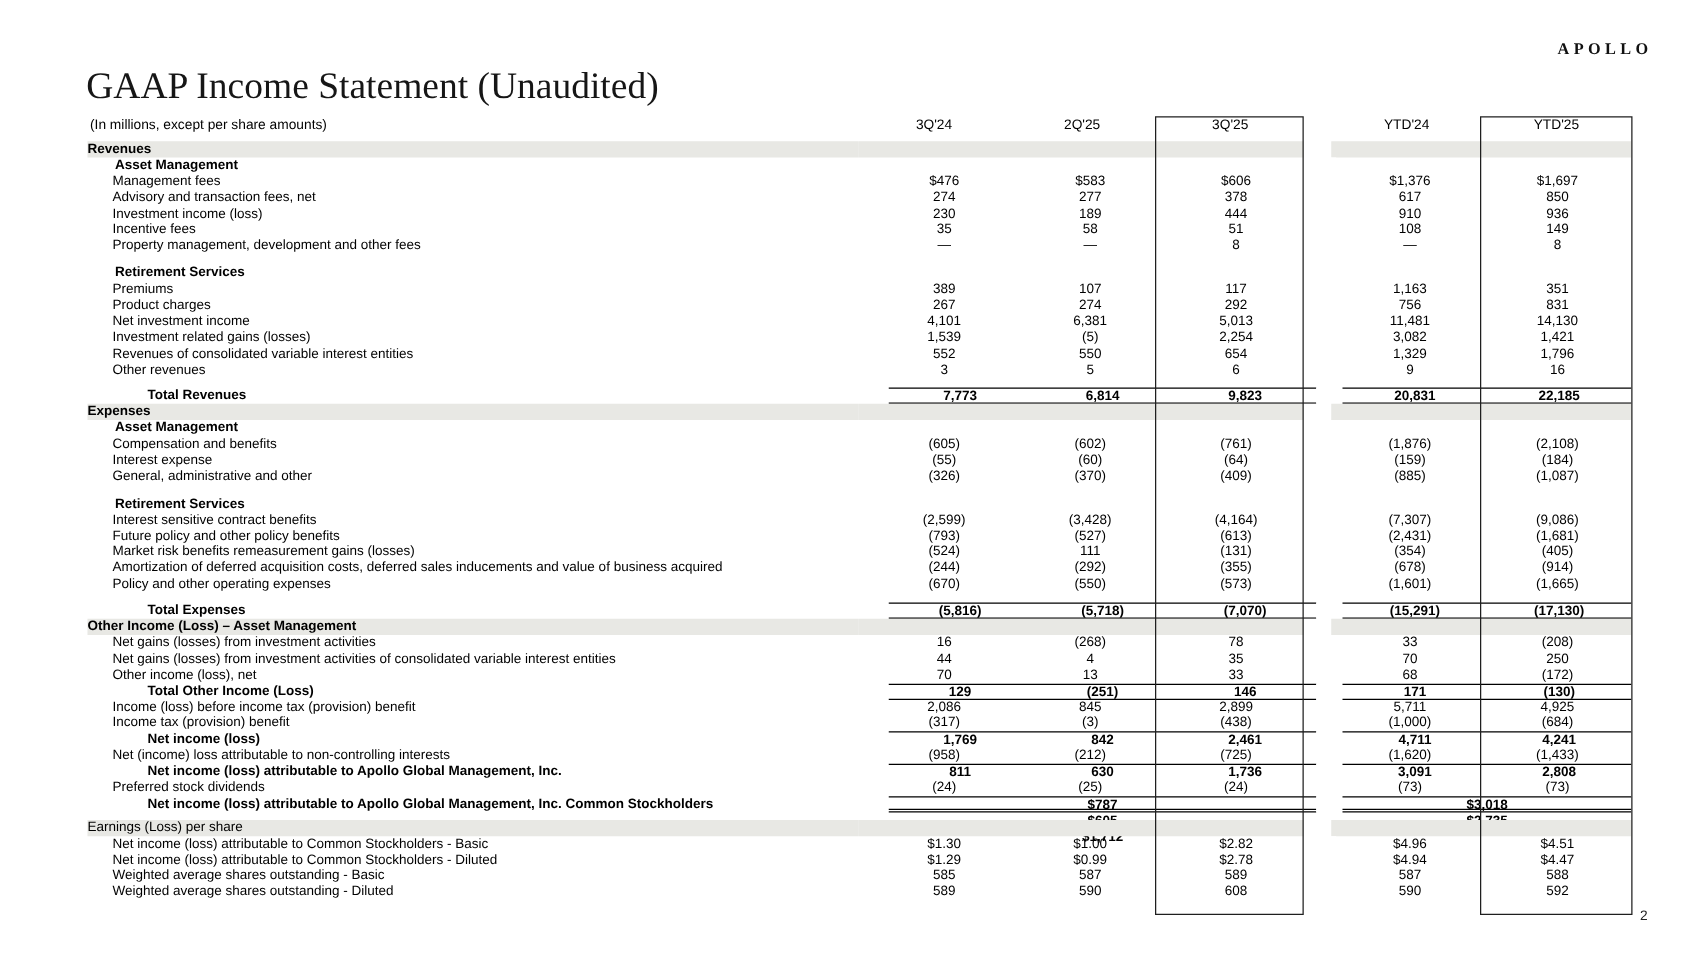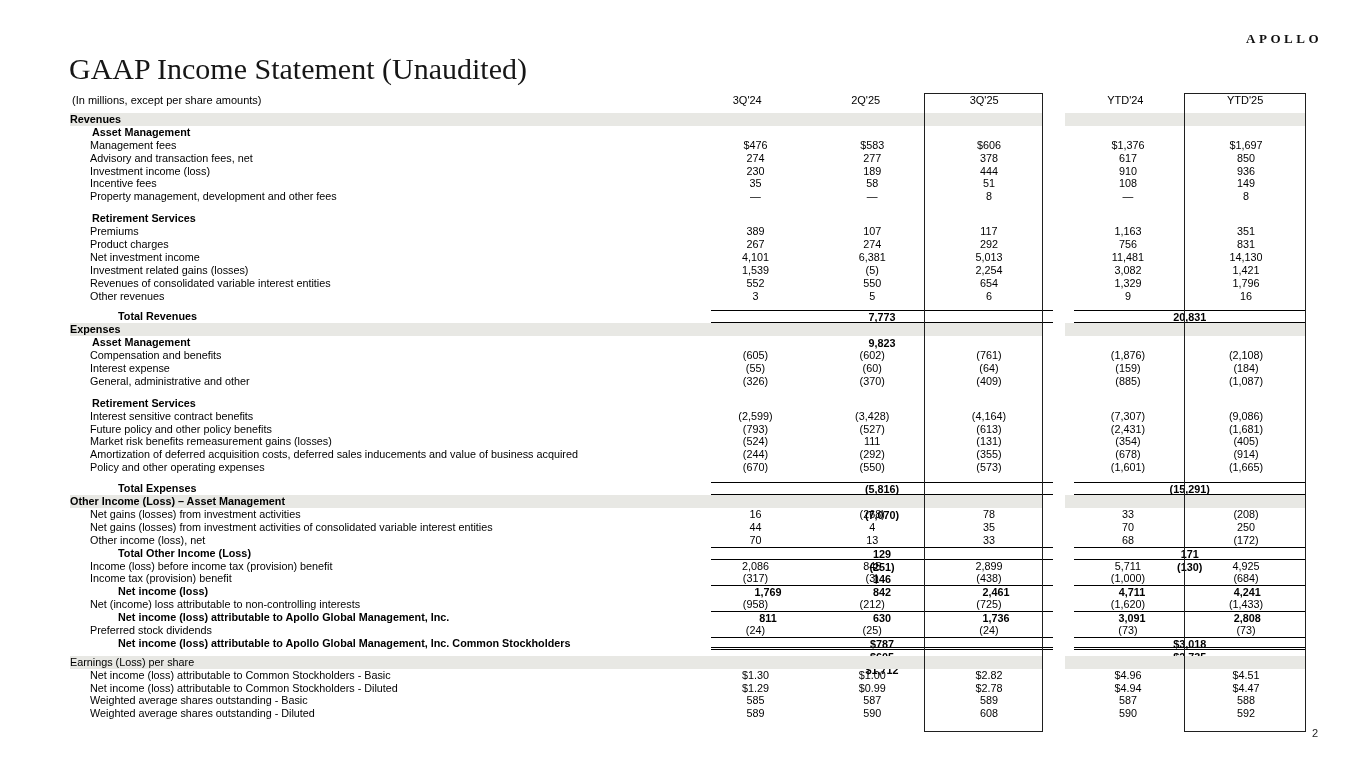--- a/index.html
+++ b/index.html
@@ -20,21 +20,21 @@
   .hdr .cell{font-size:11px;}
   .band .lbl,.band .g1,.band .g2{background:#e8e8e4;}
   .band .lbl{padding-left:0;}
   .band.bold{font-weight:bold;}
   .subheader{font-weight:bold;}
   .subheader .lbl{padding-left:2px;margin-left:20px;}
   .item .lbl{padding-left:20px;}
   .total{font-weight:bold;}
   .total .lbl{padding-left:48px;}
   .rt .g1,.rt .g2{border-top:1px solid #000;}
-  .rb .g1,.rb .g2{border-bottom:1px solid #000;flex-direction:column;}
+  .rb .g1,.rb .g2{border-bottom:1px solid #000;}
   .rdb .g1,.rdb .g2{border-bottom:3px double #000;flex-direction:column;}
   .spacer{width:100%;}
   .hbox{position:absolute;border:1.2px solid #1f1f1f;pointer-events:none;z-index:5;background:transparent;}
   .box1{left:854px;top:-1px;width:117px;height:637px;}
   .box2{left:1114px;top:-1px;width:120px;height:637px;}
 </style>
 </head>
 <body>
 
 <div class="page">

